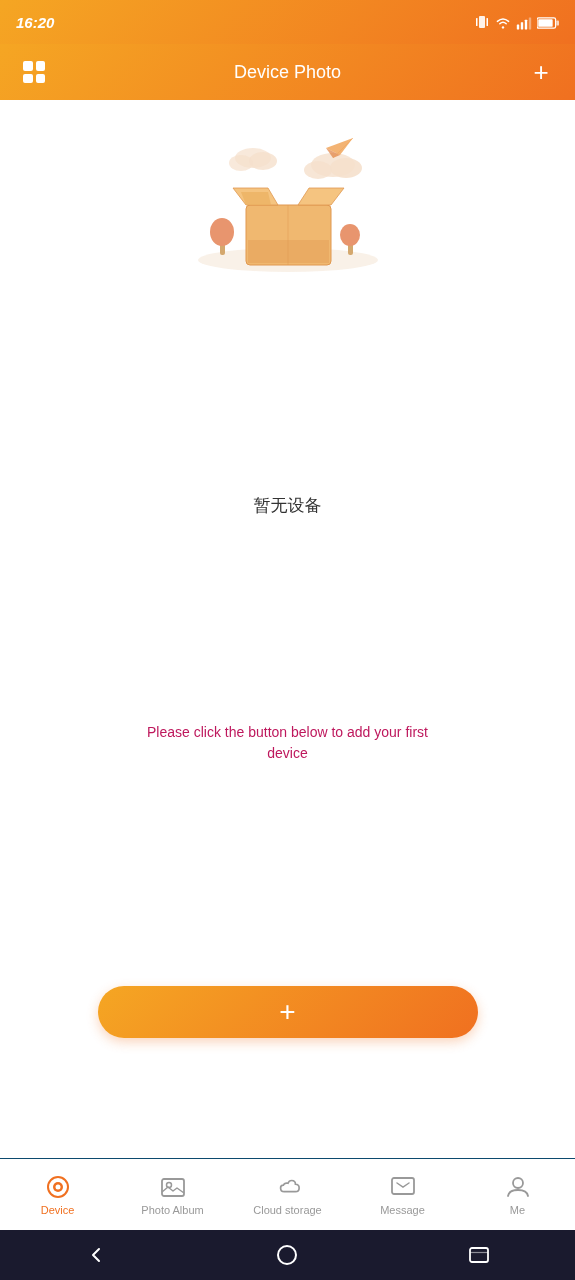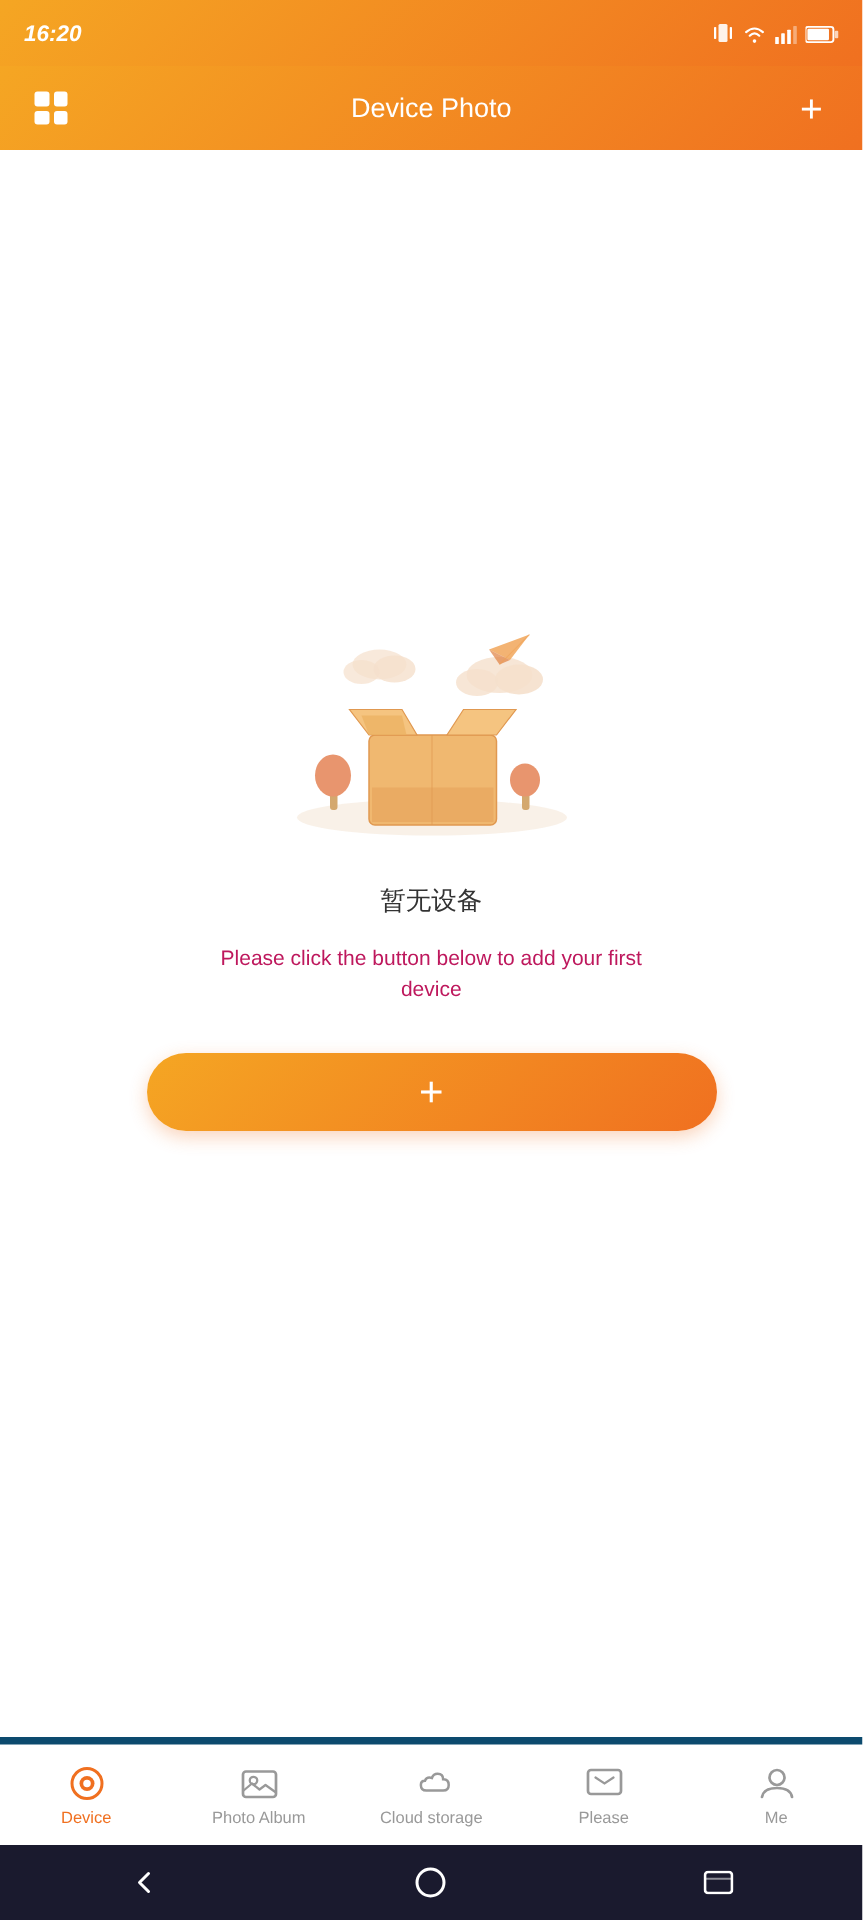--- a/index.html
+++ b/index.html
@@ -93,21 +93,21 @@
       font-weight: 300;
       cursor: pointer;
     }
 
     
     .main-content {
       flex: 1;
       display: flex;
       flex-direction: column;
       align-items: center;
-      justify-content: center;
+      justify-content: space-between;
       background: #fff;
       padding: 20px;
       padding-bottom: 120px;
     }
 
     .empty-illustration {
       width: 220px;
       height: 160px;
       margin-bottom: 24px;
       position: relative;
@@ -146,21 +146,21 @@
       color: white;
       font-size: 28px;
       font-weight: 300;
       line-height: 1;
     }
 
     
     .bottom-nav {
       height: 72px;
       background: #fff;
-      border-top: 5px solid #0c4a6e;
+      border-top: 1px solid #0c4a6e;
       display: flex;
       flex-shrink: 0;
     }
 
     .nav-item {
       flex: 1;
       display: flex;
       flex-direction: column;
       align-items: center;
       justify-content: center;
@@ -346,21 +346,21 @@
     <span class="nav-label">Cloud storage</span>
   </div>
 
   <div class="nav-item">
     <div class="nav-icon">
       <svg width="26" height="24" viewBox="0 0 26 24" fill="none" xmlns="http://www.w3.org/2000/svg">
         <rect x="2" y="3" width="22" height="16" rx="2" stroke="#999" stroke-width="1.8" fill="none"></rect>
         <path d="M7 8 L13 12 L19 8" stroke="#999" stroke-width="1.5" fill="none" stroke-linecap="round"></path>
       </svg>
     </div>
-    <span class="nav-label">Please</span>
+    <span class="nav-label">Message</span>
   </div>
 
   <div class="nav-item">
     <div class="nav-icon">
       <svg width="26" height="26" viewBox="0 0 26 26" fill="none" xmlns="http://www.w3.org/2000/svg">
         <circle cx="13" cy="9" r="5" stroke="#999" stroke-width="1.8" fill="none"></circle>
         <path d="M3 22 Q4 16 13 16 Q22 16 23 22" stroke="#999" stroke-width="1.8" fill="none" stroke-linecap="round"></path>
       </svg>
     </div>
     <span class="nav-label">Me</span>

